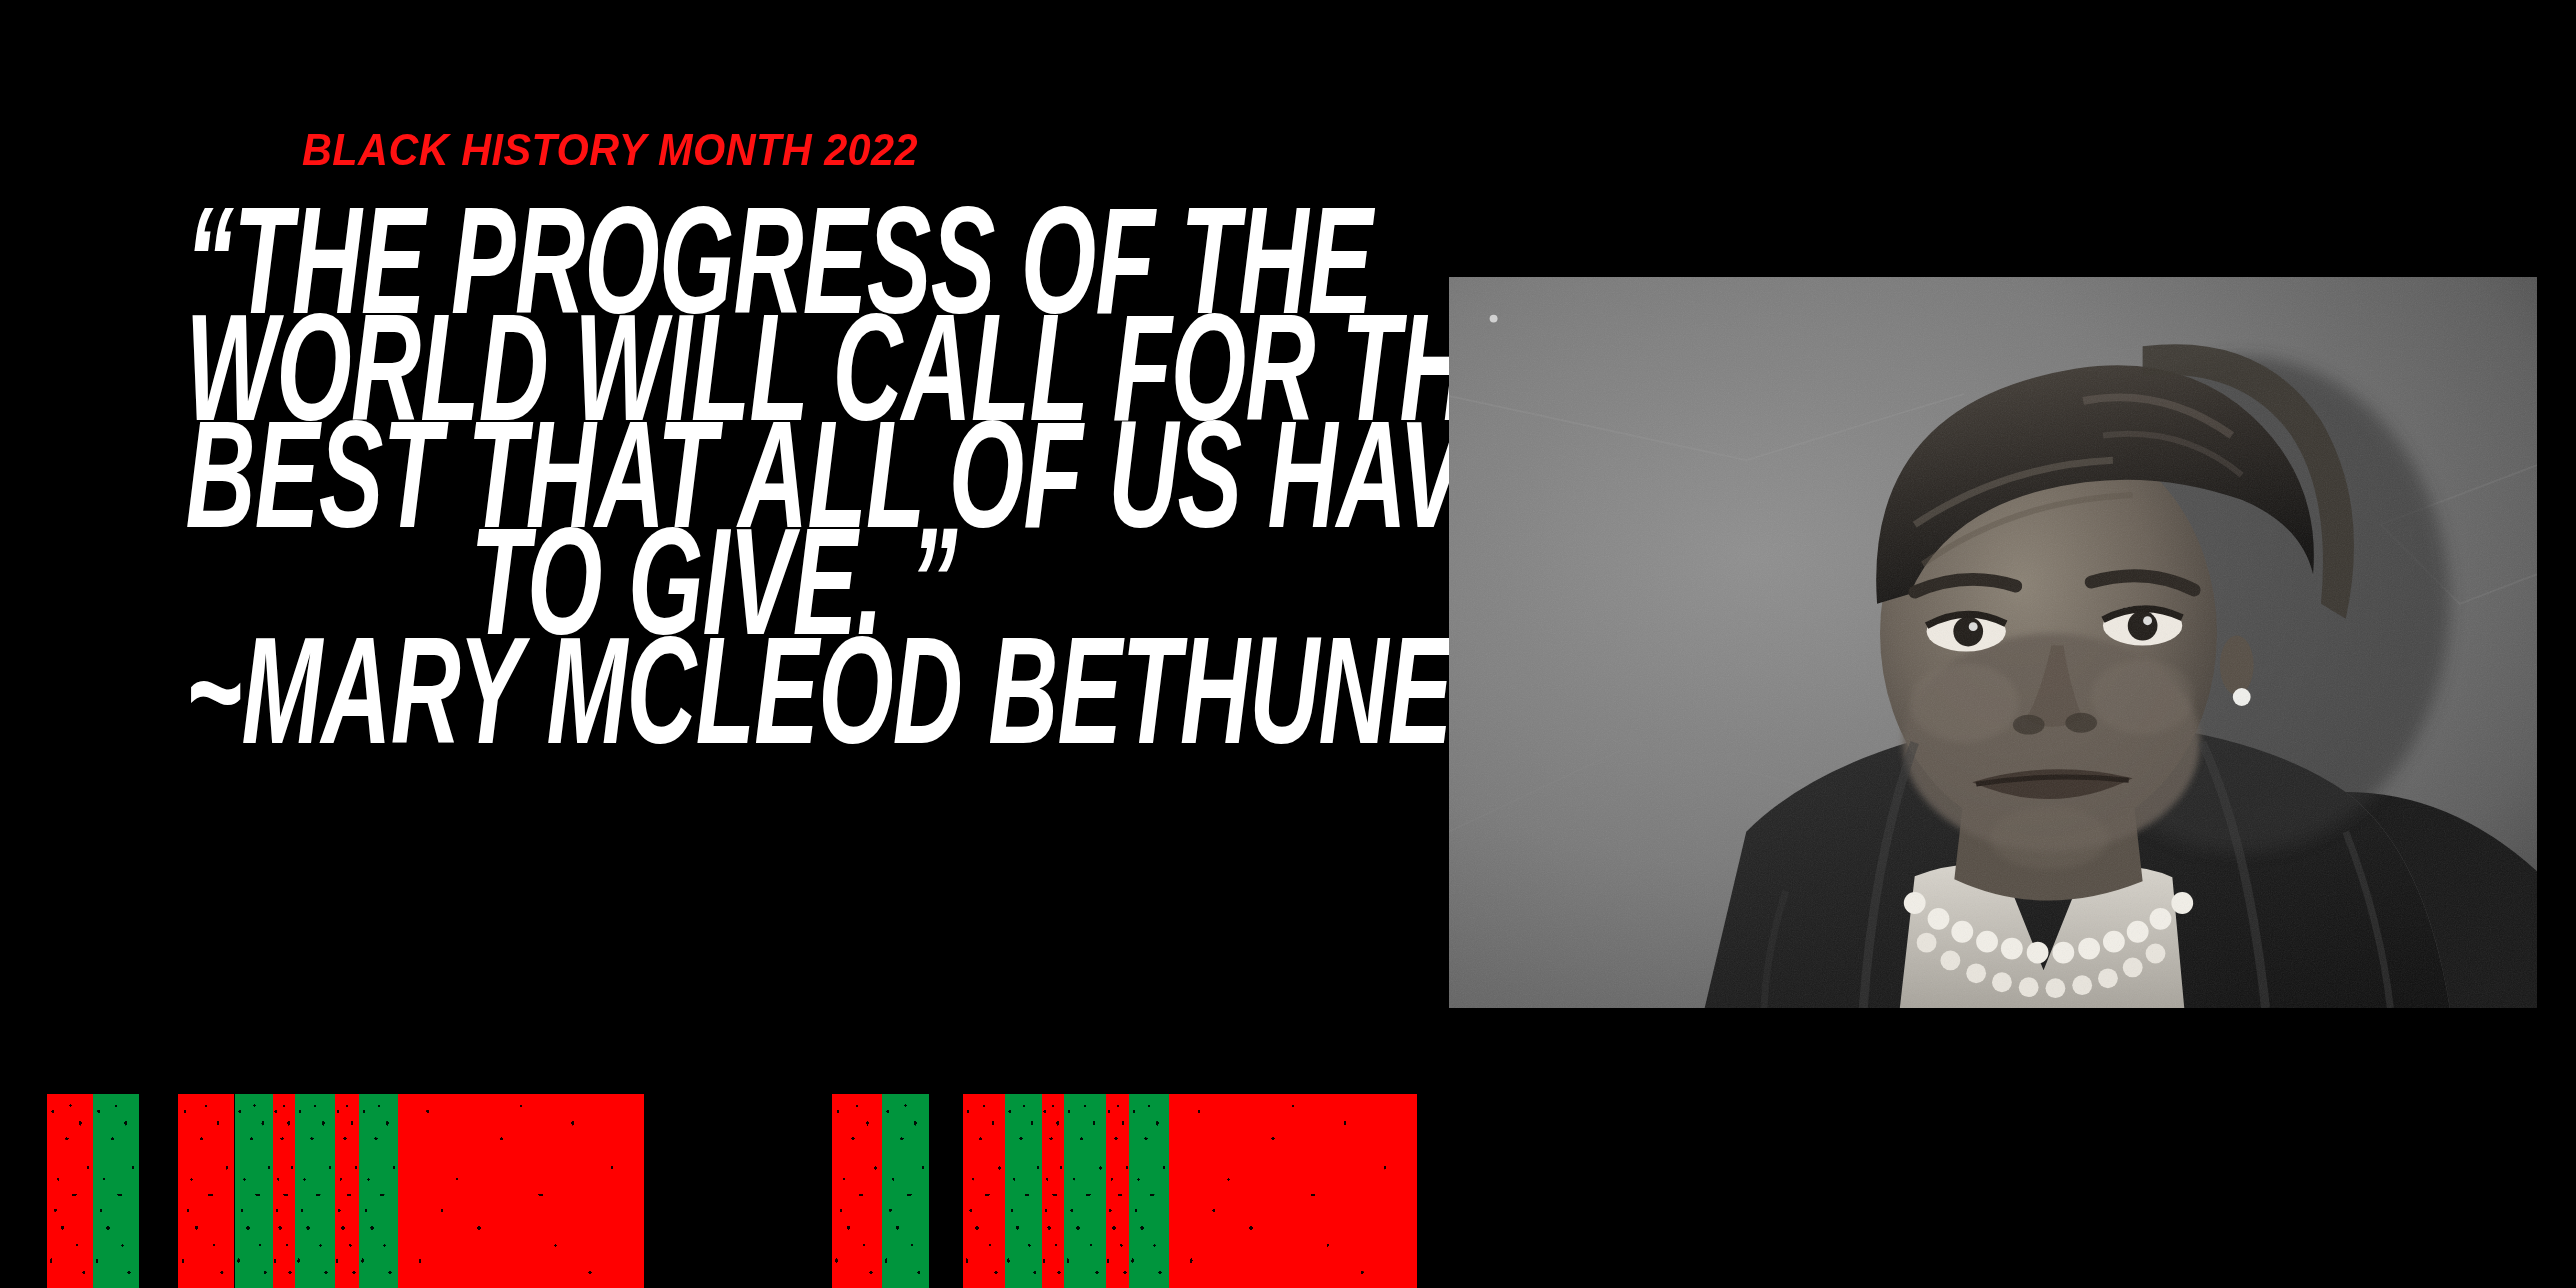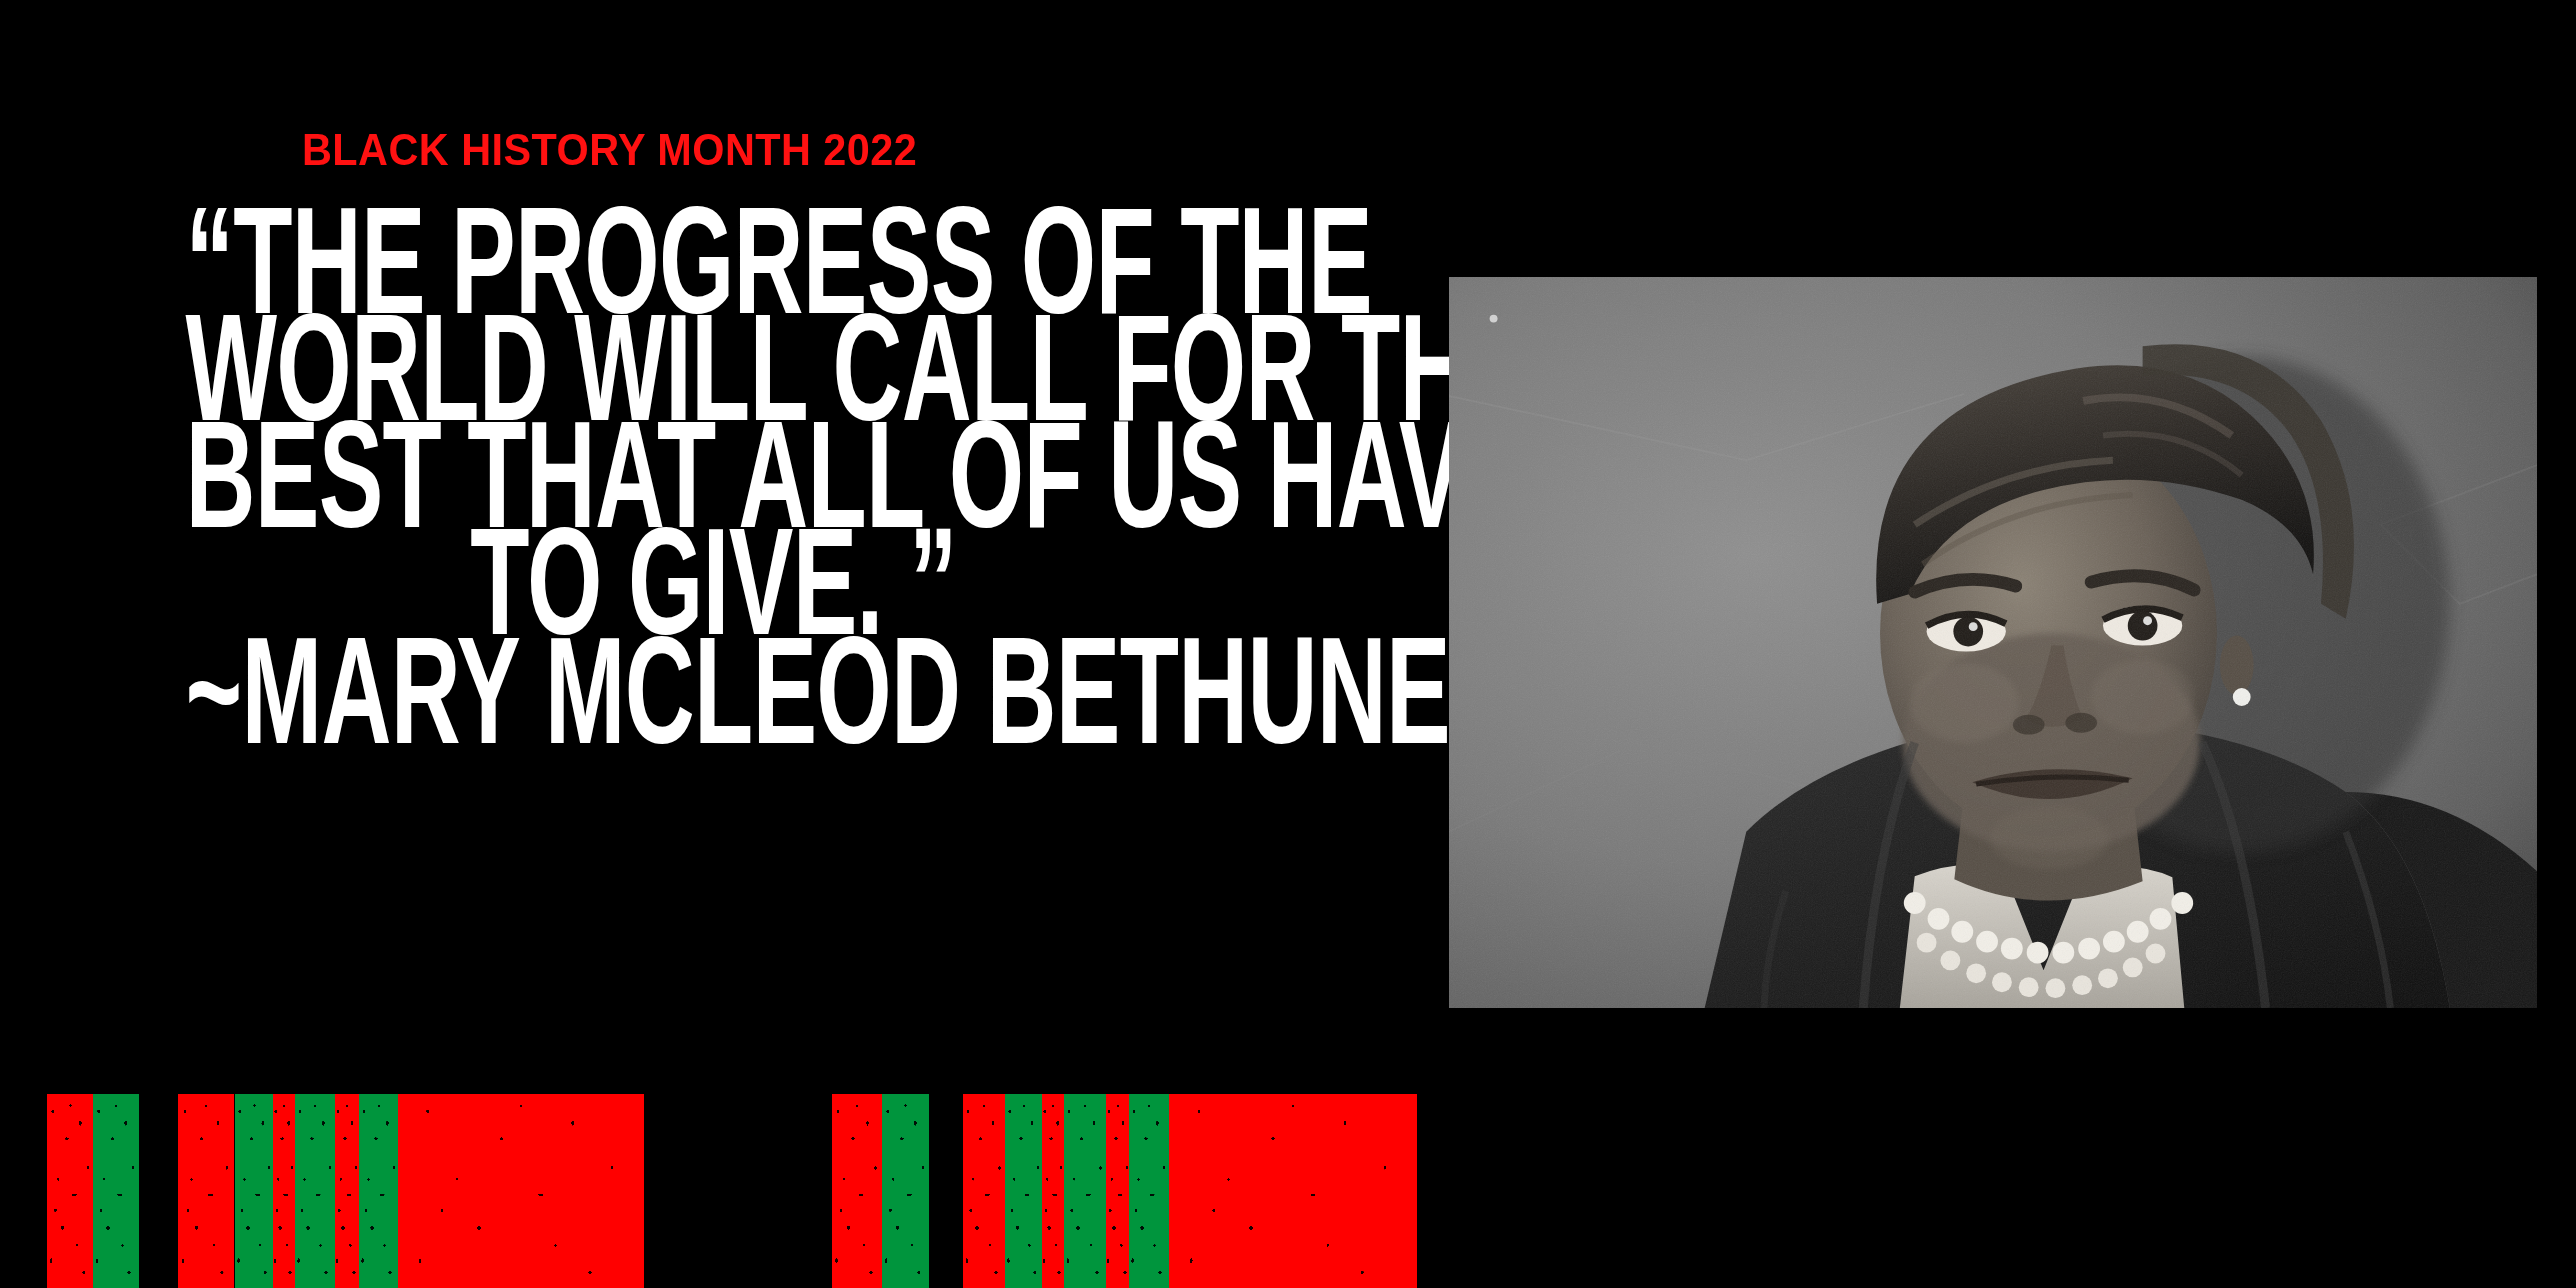--- a/index.html
+++ b/index.html
@@ -22,20 +22,21 @@
     overflow: hidden;
   }
 
   
   .left-col {
     position: absolute;
     left: 0;
     top: 0;
     width: 1437px;
     height: 1288px;
+    font-style: italic;
   }
 
   .eyebrow {
     position: absolute;
     left: 302px;
     top: 127px;
     color: #FF1111;
     font-family: "Liberation Sans Narrow", "Liberation Sans", sans-serif;
     font-weight: 700;
     font-size: 45px;

